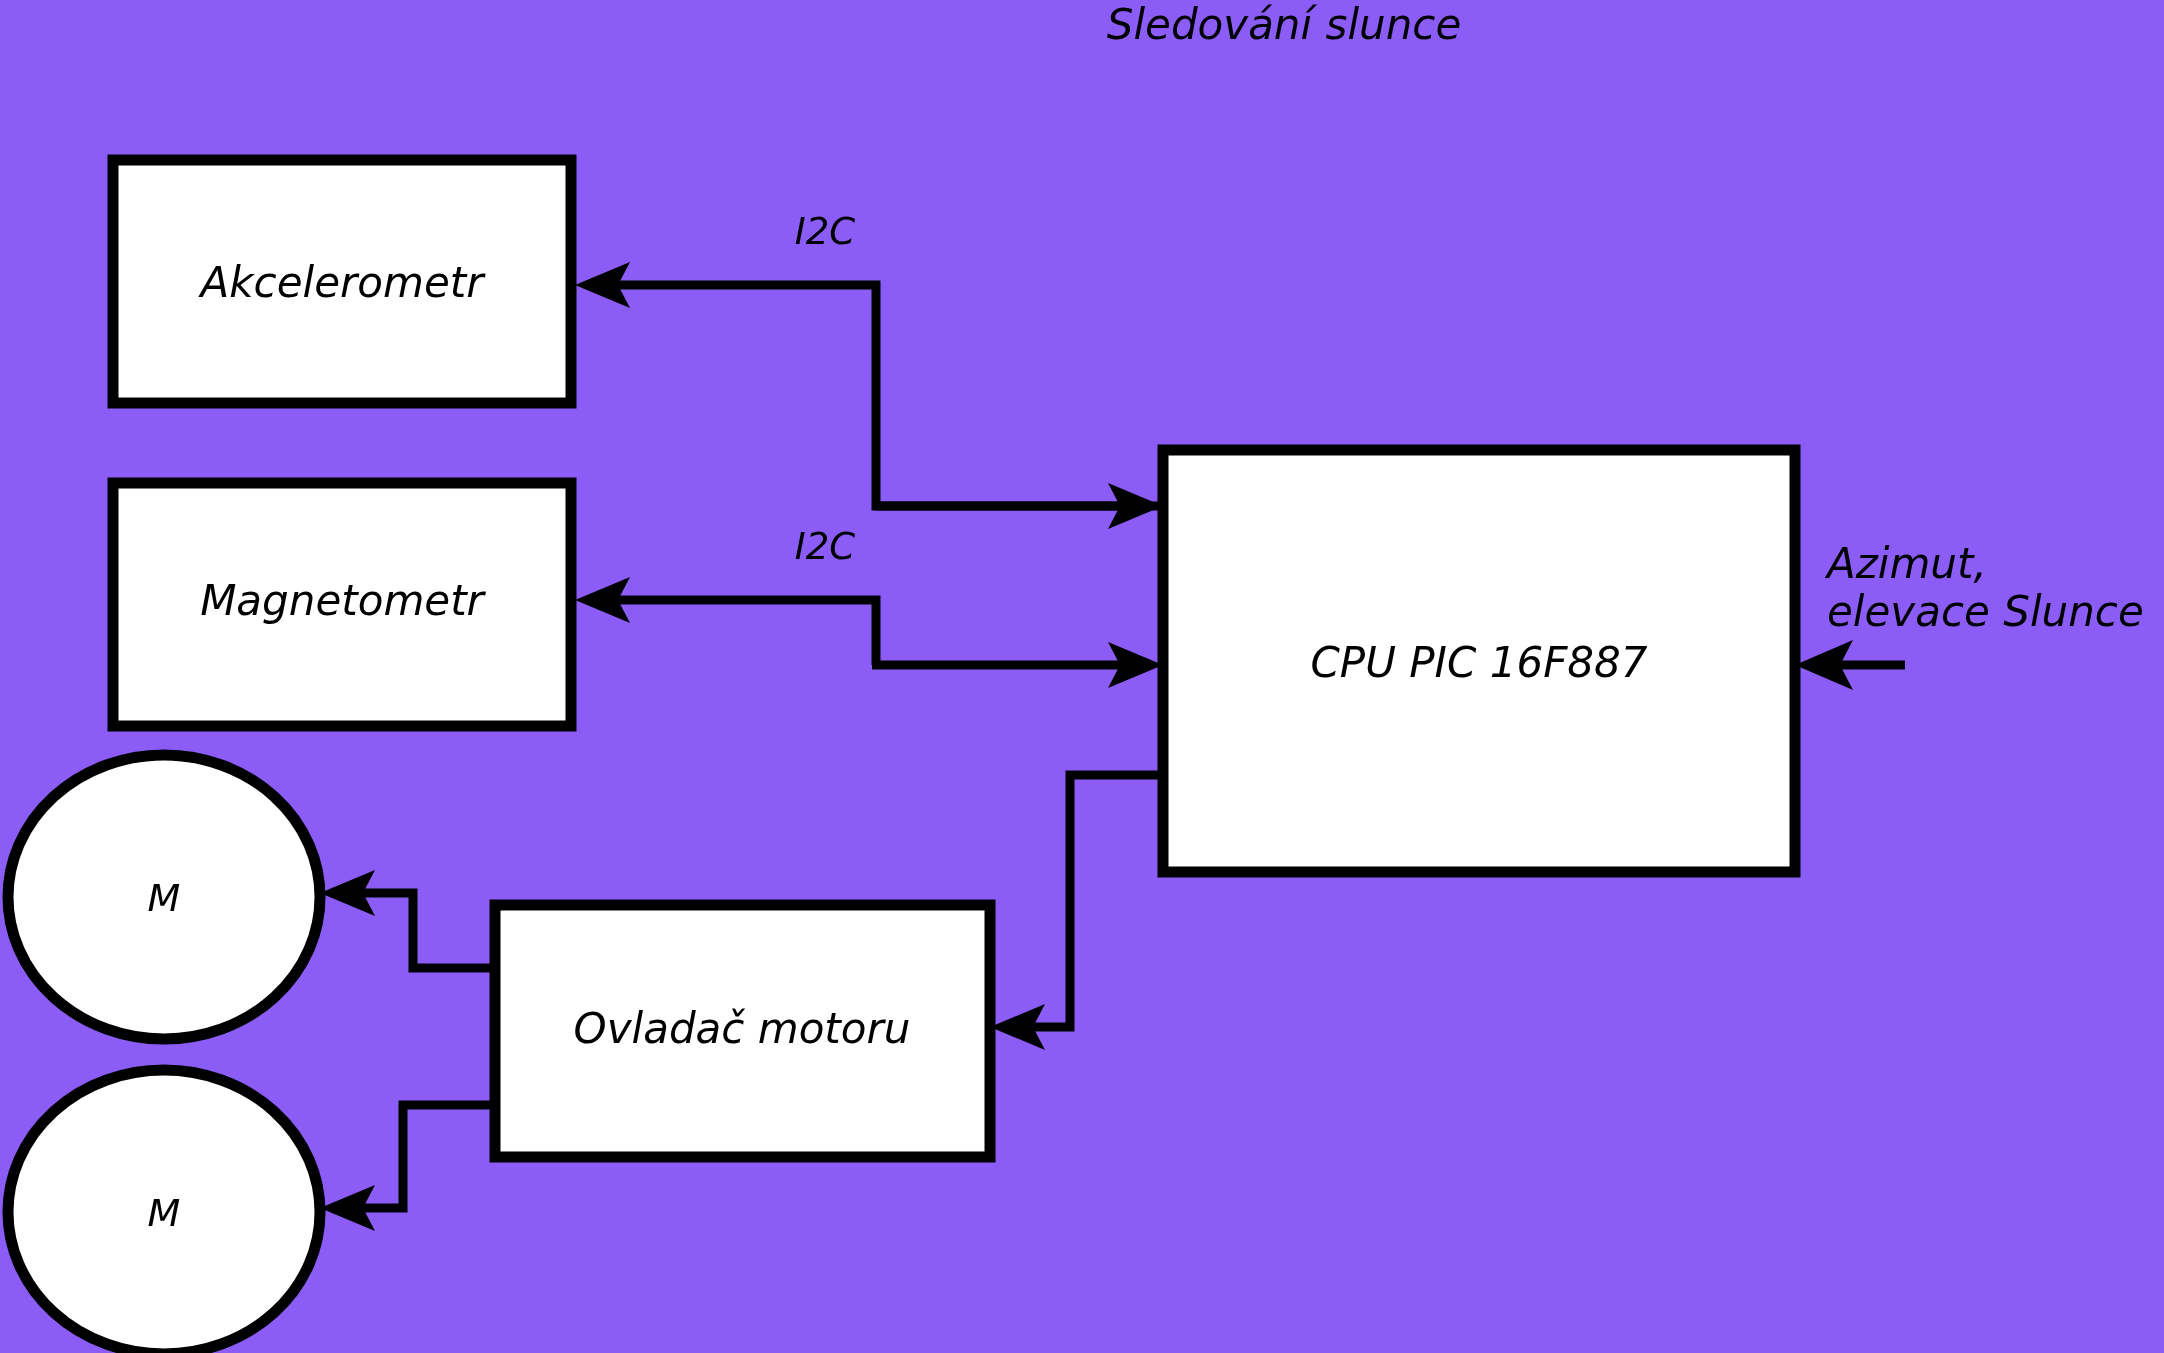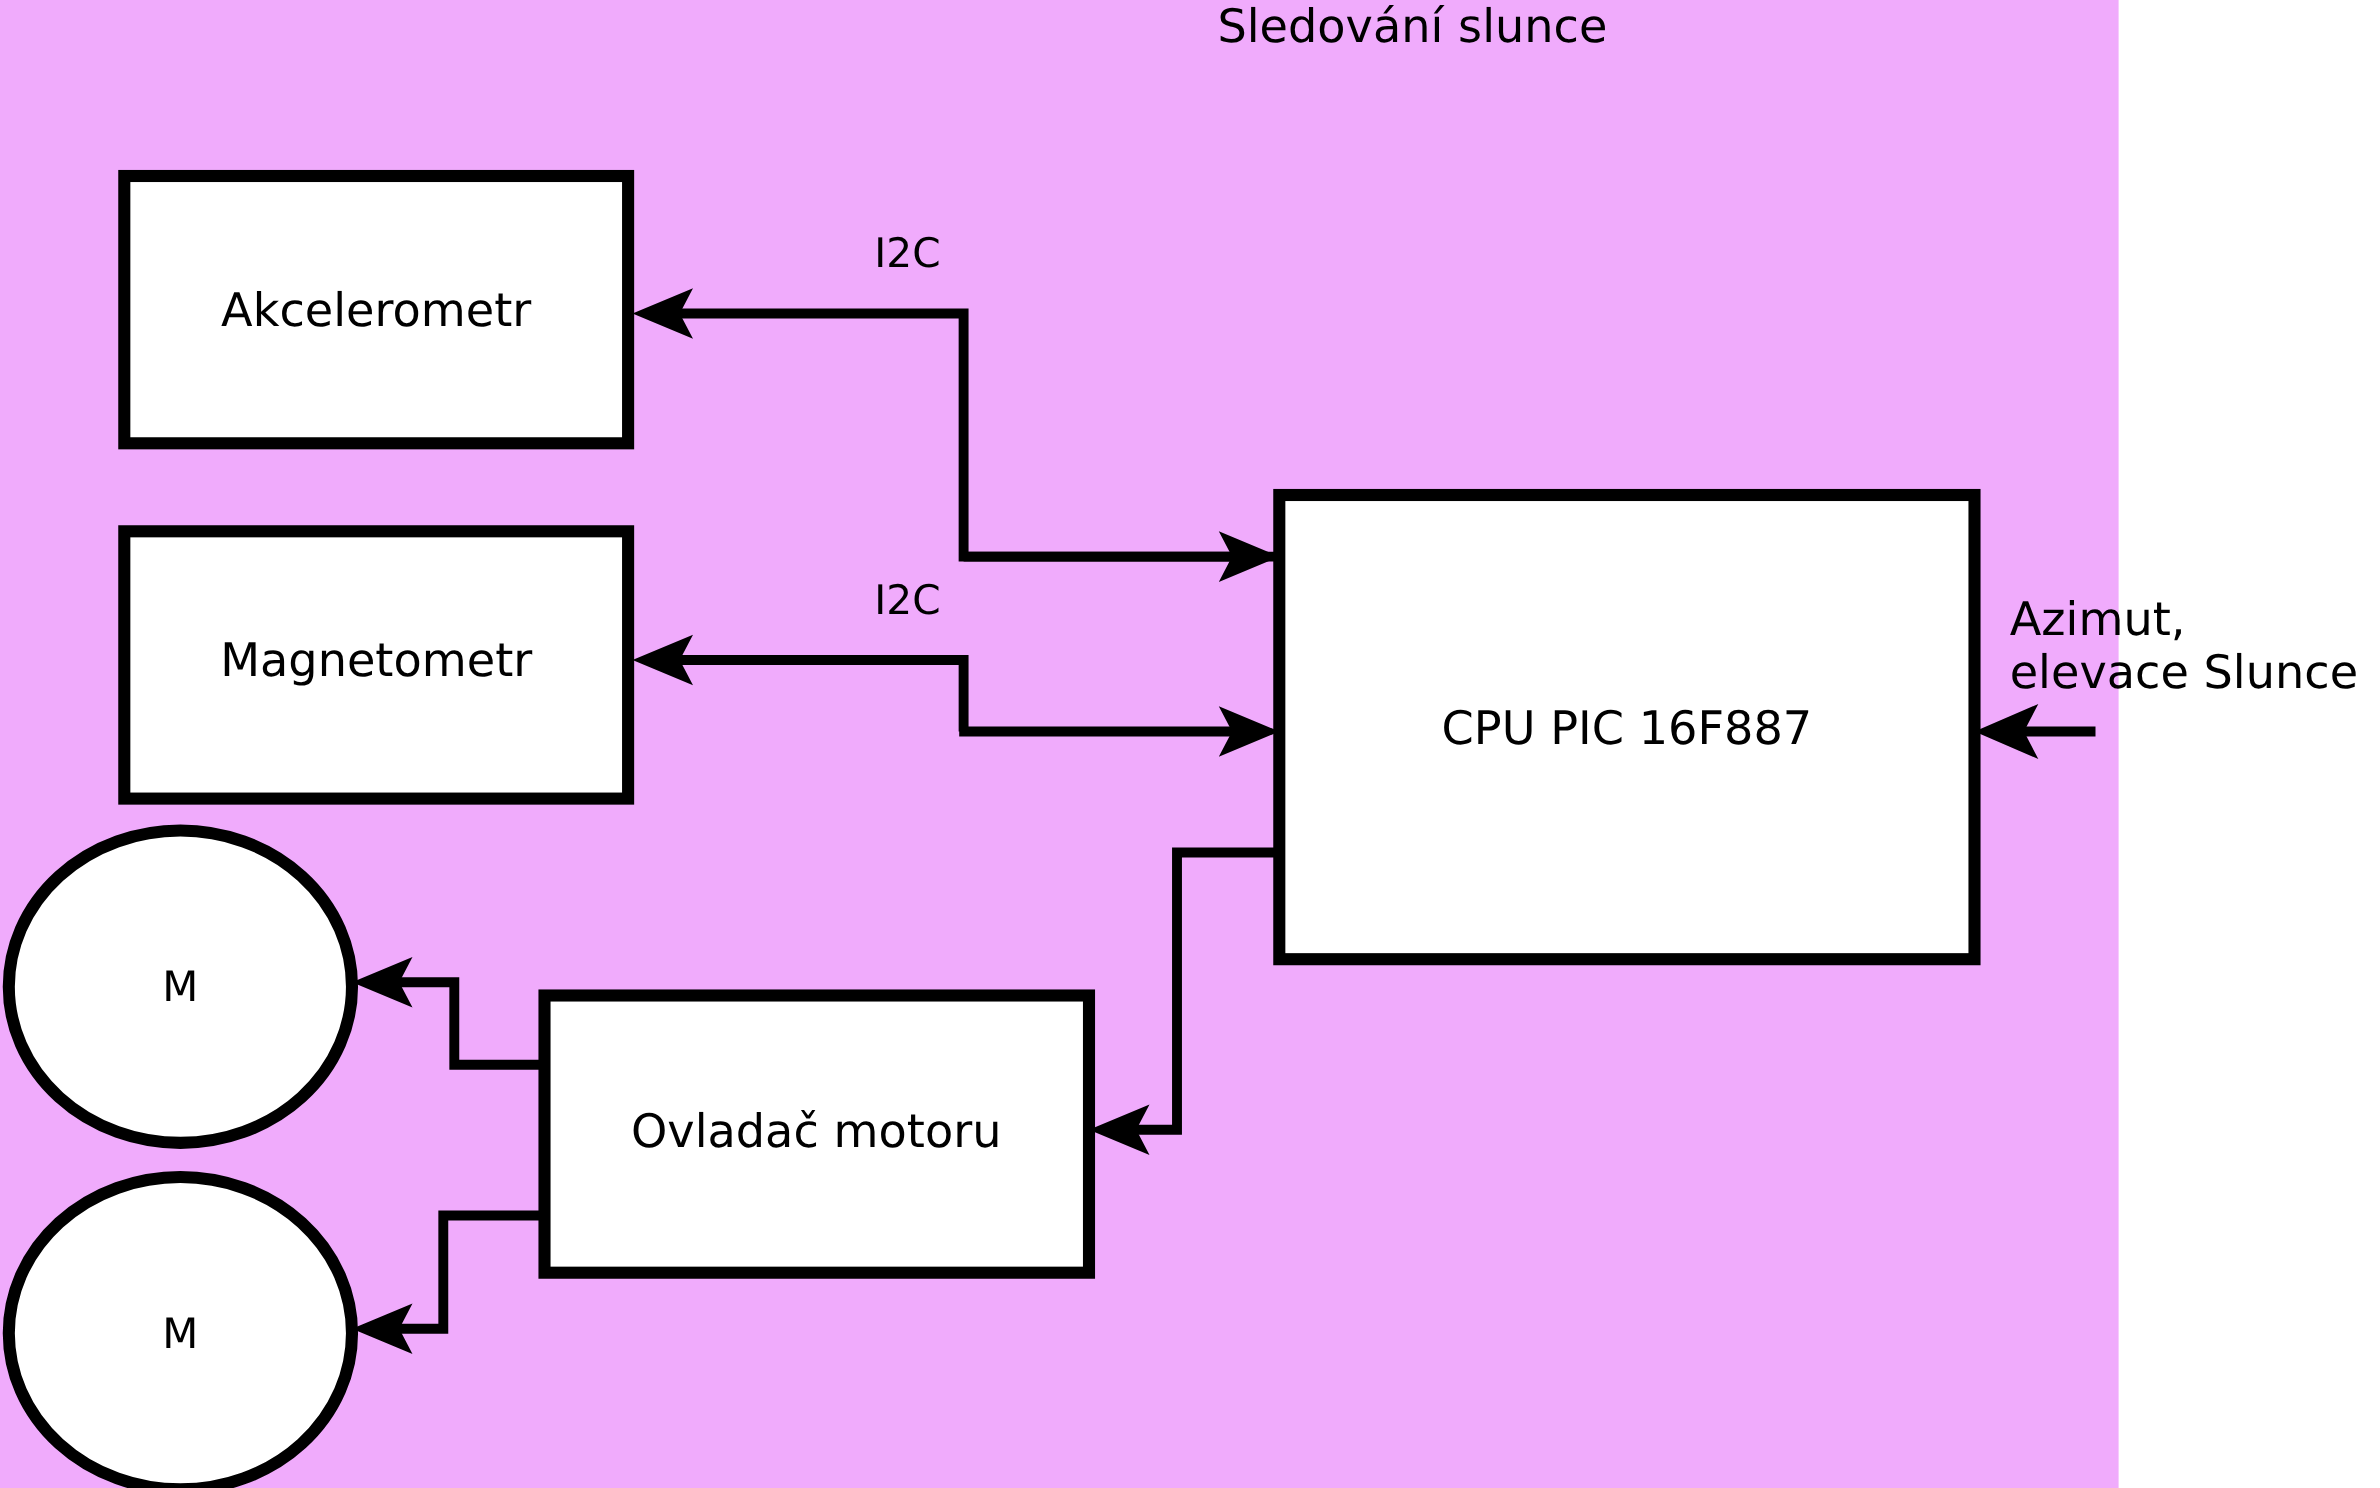--- a/index.html
+++ b/index.html
@@ -9,23 +9,24 @@
     background: #ffffff;
   }
   body {
     width: 2164px;
     height: 1353px;
     overflow: hidden;
     font-family: "DejaVu Sans", sans-serif;
   }
   #diagram-root {
     position: relative;
-    width: 1926px;
+    width: 2164px;
     height: 1353px;
-    background: #f0abfc;
+    background: #8b5cf6;
+    font-style: italic;
   }
   svg#diagram {
     display: block;
     width: 2164px;
     height: 1353px;
   }
   .node-shape {
     fill: #ffffff;
     stroke: #000000;
     stroke-width: 11;

